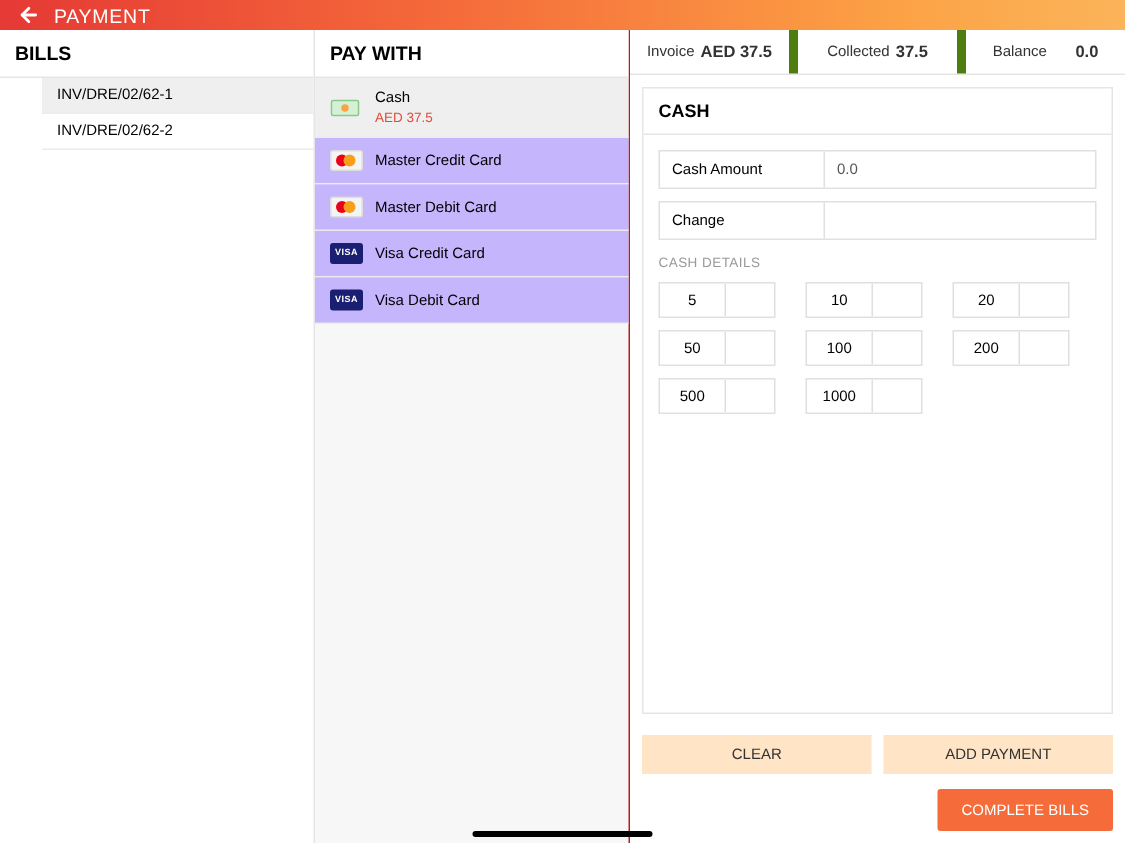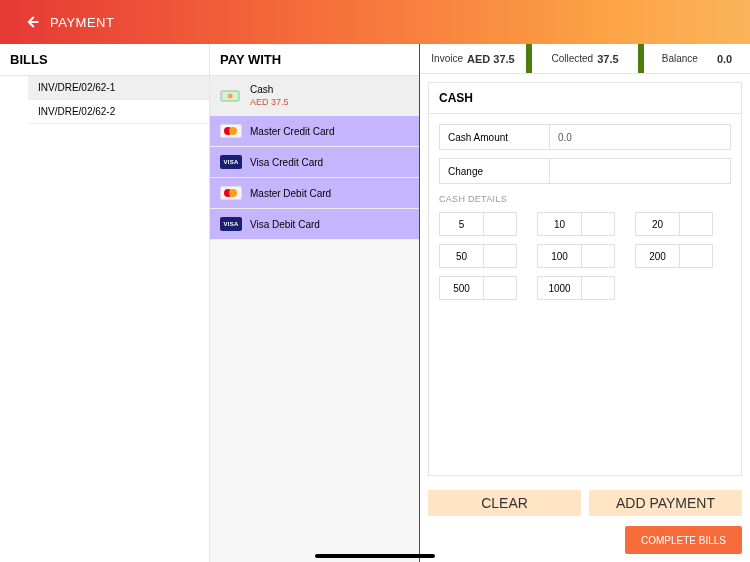--- a/index.html
+++ b/index.html
@@ -1,22 +1,22 @@
 <!DOCTYPE html>
 <html><head>
 <meta charset="utf-8">
 <style>
   * { box-sizing: border-box; margin: 0; padding: 0; font-family: -apple-system, Helvetica, Arial, sans-serif; }
   html, body { width: 750px; height: 562px; background: #f5f5f5; overflow: hidden; }
   .screen { width: 750px; height: 562px; background: #fff; position: relative; display: flex; flex-direction: column; }
 
   .header {
-    height: 44px;
+    height: 20px;
     background: linear-gradient(90deg, #e53935 0%, #f56b3a 40%, #fca245 80%, #fbb45a 100%);
-    display: flex; align-items: center; padding: 0 22px; color: #fff;
+    display: flex; align-items: center; padding: 0 8px; color: #fff;
   }
   .back-icon { width: 18px; height: 18px; margin-right: 10px; display: flex; align-items: center; justify-content: center; cursor: pointer; }
   .header-title { font-size: 13px; font-weight: 400; letter-spacing: 0.5px; }
 
   .body { flex: 1; display: flex; min-height: 0; }
 
   .col-bills { width: 210px; border-right: 1px solid #e5e5e5; display: flex; flex-direction: column; }
   .col-bills .col-title { padding: 8px 10px; font-weight: 700; font-size: 13px; border-bottom: 1px solid #e5e5e5; }
   .bill-row { padding: 6px 10px; font-size: 10px; border-bottom: 1px solid #ececec; cursor: pointer; margin-left: 28px; }
   .bill-row.selected { background: #efefef; }
@@ -52,21 +52,21 @@
   .field-row .input { flex: 1; padding: 0 8px; display: flex; align-items: center; font-size: 10px; color: #555; }
 
   .details-label { font-size: 9px; color: #999; letter-spacing: 0.3px; margin-top: 2px; }
 
   .denoms { display: flex; flex-wrap: wrap; gap: 8px 20px; }
   .denom { display: flex; border: 1px solid #e0e0e0; width: 78px; height: 24px; }
   .denom .d-label { width: 44px; border-right: 1px solid #e0e0e0; display: flex; align-items: center; justify-content: center; font-size: 10px; cursor: pointer; }
   .denom .d-count { flex: 1; display: flex; align-items: center; justify-content: center; font-size: 10px; }
 
   .action-row { display: flex; gap: 8px; padding: 6px 8px; }
-  .btn { flex: 1; height: 26px; border: none; background: #ffe4c6; font-size: 14px; cursor: pointer; color: #333; }
+  .btn { flex: 1; height: 26px; border: none; background: #ffe4c6; font-size: 10px; cursor: pointer; color: #333; }
   .btn-complete-row { display: flex; justify-content: flex-end; padding: 4px 8px 8px 8px; }
   .btn-complete { height: 28px; padding: 0 16px; background: #f56b3a; color: #fff; border: none; font-size: 10px; cursor: pointer; border-radius: 2px; }
 
   .home-indicator { position: absolute; bottom: 4px; left: 50%; transform: translateX(-50%); width: 120px; height: 4px; background: #000; border-radius: 2px; }
 </style>
 </head>
 <body>
 
 <div class="screen">
 
@@ -108,32 +108,32 @@
           <div class="pay-row">
             <div class="icon icon-mc">
               <span class="mc-red"></span>
               <span class="mc-yellow"></span>
             </div>
             <div class="names">
               <span>Master Credit Card</span>
             </div>
           </div>
           <div class="pay-row">
-            <div class="icon icon-visa">VISA</div>
-            <div class="names">
-              <span>Visa Credit Card</span>
-            </div>
-          </div>
-          <div class="pay-row">
             <div class="icon icon-mc">
               <span class="mc-red"></span>
               <span class="mc-yellow"></span>
             </div>
             <div class="names">
               <span>Master Debit Card</span>
+            </div>
+          </div>
+          <div class="pay-row">
+            <div class="icon icon-visa">VISA</div>
+            <div class="names">
+              <span>Visa Credit Card</span>
             </div>
           </div>
           <div class="pay-row">
             <div class="icon icon-visa">VISA</div>
             <div class="names">
               <span>Visa Debit Card</span>
             </div>
           </div>
         </div>
     </div>

